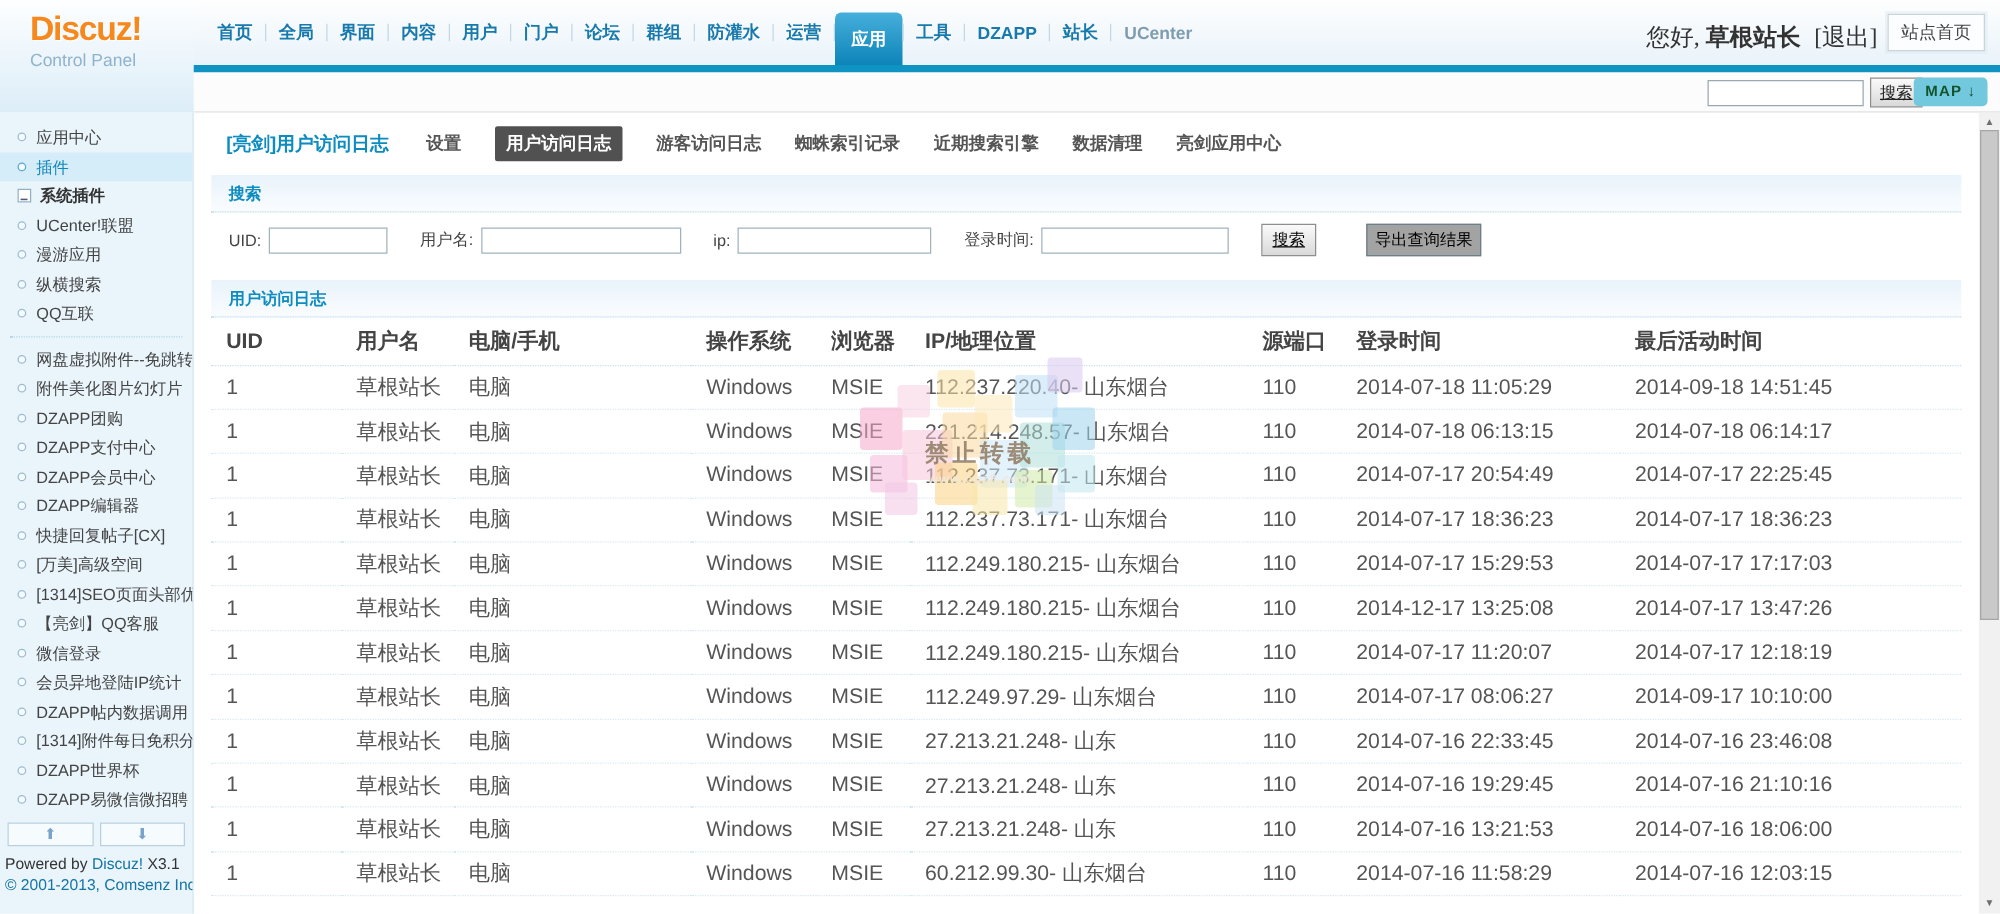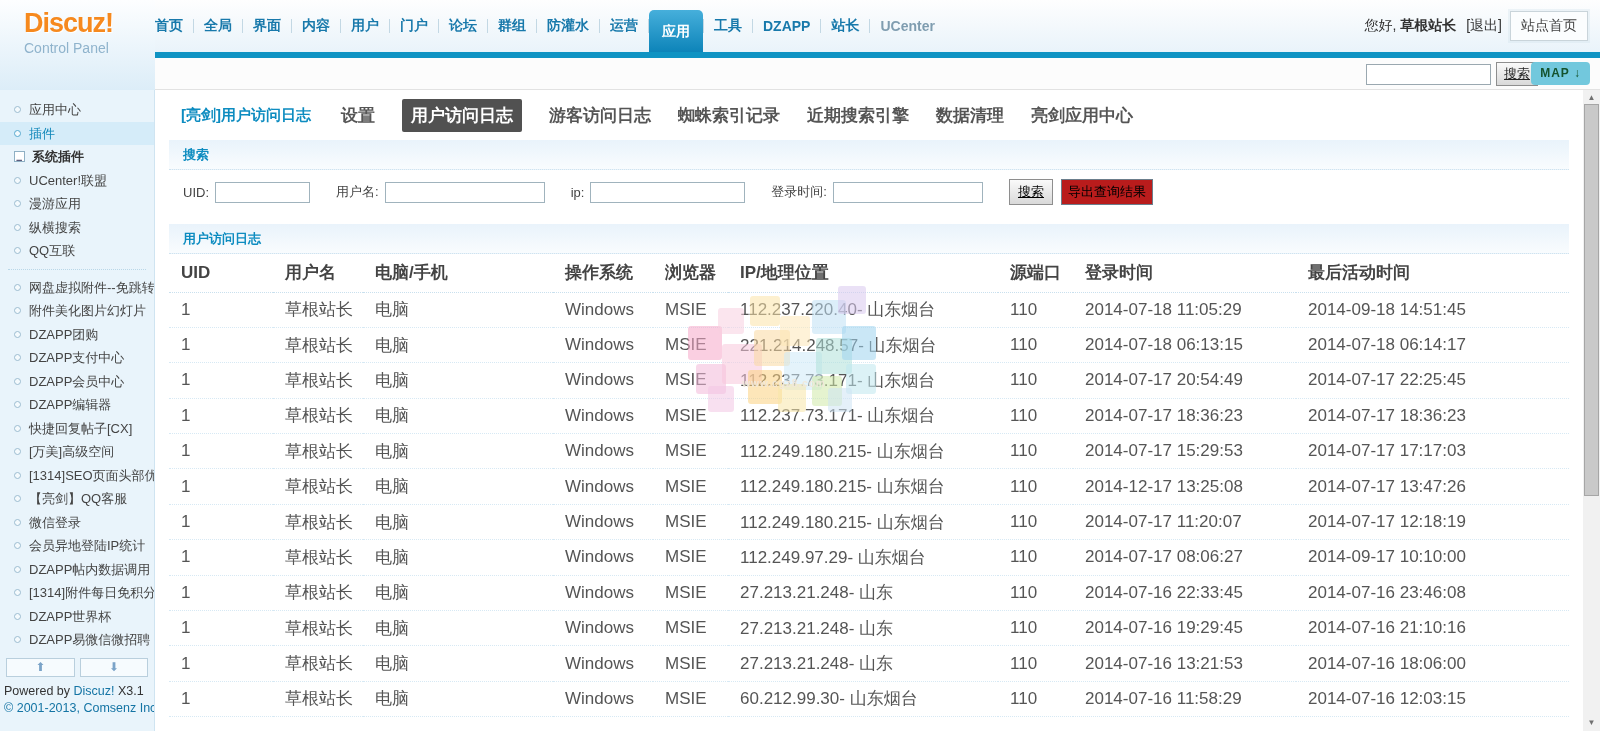--- a/index.html
+++ b/index.html
@@ -9,28 +9,28 @@
   
   .topbar { position:absolute; left:0; top:0; width:1600px; height:52px;
             background:linear-gradient(#fefefe,#e9f3fa); }
   .tealbar { position:absolute; left:0; top:52px; width:1600px; height:6px; background:#0f93c3; }
   .logo-panel { position:absolute; left:0; top:0; width:155px; height:90px; z-index:6;
             background:linear-gradient(#fdfeff,#dcedf8); padding:8px 0 0 24px; }
   .logo-title { font-size:27px; font-weight:bold; color:#f6891e; letter-spacing:-1px;
             text-shadow:1px 1px 0 #fff; }
   .logo-sub { font-size:14px; color:#8fb3cc; margin-top:1px; }
 
-  .top-nav { position:absolute; left:145px; top:0; height:52px; display:flex; align-items:center; z-index:4; }
+  .top-nav { position:absolute; left:164px; top:0; height:52px; display:flex; align-items:center; z-index:4; }
   .nav-item { color:#1879ab; font-weight:bold; font-size:14px; padding:0 10px; white-space:nowrap; cursor:pointer; }
   .nav-item.muted { color:#7f9db0; }
   .nav-sep { width:1px; height:14px; background:#c3d8e4; }
   .nav-item.active { background:linear-gradient(#46afdb,#0d84b9); color:#fff; border-radius:5px 5px 0 0;
             height:42px; line-height:42px; margin-top:10px; padding:0 13px; }
 
-  .user-info { position:absolute; right:98px; top:17px; font-size:14px; color:#333; white-space:nowrap; }
+  .user-info { position:absolute; right:98px; top:17px; font-size:19px; color:#333; white-space:nowrap;font-family:Liberation Serif, serif; }
   .user-info b { font-weight:bold; }
   .logout-link { margin-left:6px; cursor:pointer; color:#333; }
   .site-home-btn { position:absolute; right:12px; top:11px; border:1px solid #c9d4da; background:#fbfdfe;
             padding:5px 10px; font-size:14px; color:#444; cursor:pointer; box-shadow:0 0 0 2px rgba(210,225,235,.35); }
 
   
   .crumbbar { position:absolute; left:155px; top:58px; width:1445px; height:32px; background:#fcfcfc;
             border-bottom:1px solid #e2e2e2; z-index:3; }
   .breadcrumb { position:absolute; left:14px; top:0; line-height:31px; color:#555; font-size:13px; }
   .breadcrumb .sep { color:#999; margin:0 5px; }
@@ -60,35 +60,35 @@
   .pager-btn { flex:1; height:19px; border:1px solid #b9cfdd; background:#f6fbfe; text-align:center;
             line-height:17px; color:#7aa3c8; font-size:12px; cursor:pointer; }
   .side-footer { padding:6px 2px 0 4px; font-size:12.5px; color:#333; line-height:17.5px; white-space:nowrap; }
   .side-footer .lnk { color:#1474a4; cursor:pointer; }
 
   
   .main { position:absolute; left:155px; top:90px; width:1428px; height:641px; background:#fff; overflow:hidden; }
   .title-row { height:50px; display:flex; align-items:center; padding:0 26px; }
   .page-title { color:#0d8cc0; font-weight:bold; font-size:15px; margin-right:30px; white-space:nowrap; }
   .tabs { display:flex; align-items:center; gap:27px; }
-  .tab { color:#555; font-weight:bold; font-size:17px; cursor:pointer; white-space:nowrap; }
+  .tab { color:#555; font-weight:bold; font-size:14px; cursor:pointer; white-space:nowrap; }
   .tab.active { background:#515151; color:#fff; padding:5px 9px; border-radius:2px; }
 
   .panel { margin:0 14px; }
   .panel + .panel { margin-top:10px; }
   .panel-header { height:30px; line-height:30px; padding-left:14px;
             background:linear-gradient(#e9f3fb,#f9fcfe); color:#0d8cc0; font-weight:bold; font-size:13px;
             border-bottom:1px dotted #cfe3ef; }
   .search-form { height:44px; display:flex; align-items:center; padding-left:14px; font-size:13px; color:#444; }
   .search-form label { margin-right:6px; white-space:nowrap; }
   .search-form input { height:21px; border:1px solid #a0b3bd; background:#fff; margin-right:26px; padding:0 4px; font-size:13px; }
   .in-uid { width:95px; } .in-user { width:160px; } .in-ip { width:155px; } .in-time { width:150px; }
   .btn-search { border:1px solid #8e8e8e; background:linear-gradient(#fafafa,#d9d9d9); padding:3px 8px;
             font-size:13px; text-decoration:underline; cursor:pointer; font-family:inherit; margin-right:8px; }
-  .btn-export { border:1px solid #6b7e8c; background:#b91c1c; padding:3px 6px; font-size:13px; cursor:pointer; font-family:inherit; }
+  .btn-export { border:1px solid #6b7e8c; background:#a3a3a3; padding:3px 6px; font-size:13px; cursor:pointer; font-family:inherit;margin-left:32px; }
 
   table.log-table { width:1400px; border-collapse:collapse; table-layout:fixed; font-size:17px; color:#555; }
   .log-table th { text-align:left; color:#444; font-weight:bold; height:38px; padding-left:12px;
             border-bottom:1px dotted #c9e0ee; white-space:nowrap; overflow:hidden; }
   .log-table td { height:35.4px; padding-left:12px; border-bottom:1px dotted #d7e9f4; white-space:nowrap; overflow:hidden; }
 
   
   .watermark { position:absolute; left:533px; top:196px; width:192px; height:130px; pointer-events:none; z-index:2; }
   .wm-cell { position:absolute; opacity:.55; border-radius:3px; }
   .wm-line { position:absolute; width:100%; text-align:center; font-weight:bold; white-space:nowrap; }
@@ -449,20 +449,21 @@
             <td>110</td>
             <td>2014-07-16 11:58:29</td>
             <td>2014-07-16 12:03:15</td>
           </tr>
         </tbody>
     </table>
   </div>
 
   <div class="watermark">
     <span style="display:contents"><span class="wm-cell" style="left: 0px; top: 40px; width: 34px; height: 34px; background: rgb(245, 168, 200);"></span><span class="wm-cell" style="left: 8px; top: 78px; width: 30px; height: 30px; background: rgb(242, 184, 216);"></span><span class="wm-cell" style="left: 30px; top: 22px; width: 26px; height: 26px; background: rgb(248, 208, 224);"></span><span class="wm-cell" style="left: 34px; top: 58px; width: 40px; height: 40px; background: rgb(247, 198, 218);"></span><span class="wm-cell" style="left: 62px; top: 10px; width: 30px; height: 30px; background: rgb(251, 227, 168);"></span><span class="wm-cell" style="left: 66px; top: 44px; width: 36px; height: 36px; background: rgb(250, 217, 160);"></span><span class="wm-cell" style="left: 60px; top: 84px; width: 34px; height: 34px; background: rgb(251, 210, 127);"></span><span class="wm-cell" style="left: 92px; top: 30px; width: 30px; height: 30px; background: rgb(253, 232, 184);"></span><span class="wm-cell" style="left: 96px; top: 66px; width: 38px; height: 38px; background: rgb(205, 233, 247);"></span><span class="wm-cell" style="left: 124px; top: 14px; width: 34px; height: 34px; background: rgb(191, 224, 244);"></span><span class="wm-cell" style="left: 128px; top: 52px; width: 36px; height: 36px; background: rgb(174, 224, 216);"></span><span class="wm-cell" style="left: 124px; top: 90px; width: 30px; height: 30px; background: rgb(207, 233, 168);"></span><span class="wm-cell" style="left: 150px; top: 0px; width: 28px; height: 28px; background: rgb(216, 200, 239);"></span><span class="wm-cell" style="left: 154px; top: 40px; width: 34px; height: 34px; background: rgb(159, 212, 238);"></span><span class="wm-cell" style="left: 158px; top: 78px; width: 30px; height: 30px; background: rgb(191, 232, 239);"></span><span class="wm-cell" style="left: 20px; top: 100px; width: 26px; height: 26px; background: rgb(243, 198, 227);"></span><span class="wm-cell" style="left: 90px; top: 98px; width: 28px; height: 28px; background: rgb(248, 230, 168);"></span><span class="wm-cell" style="left: 140px; top: 102px; width: 24px; height: 24px; background: rgb(205, 228, 244);"></span></span>
+    <div class="wm-line wm-l2">禁止转载</div>
     <div class="wm-line wm-l3">www.cgz8.com</div>
   </div>
 </div>
 
 <div class="vscroll">
   <div class="vs-btn vs-up">▲</div>
   <div class="vs-thumb"></div>
   <div class="vs-btn vs-down">▼</div>
 </div>
 

